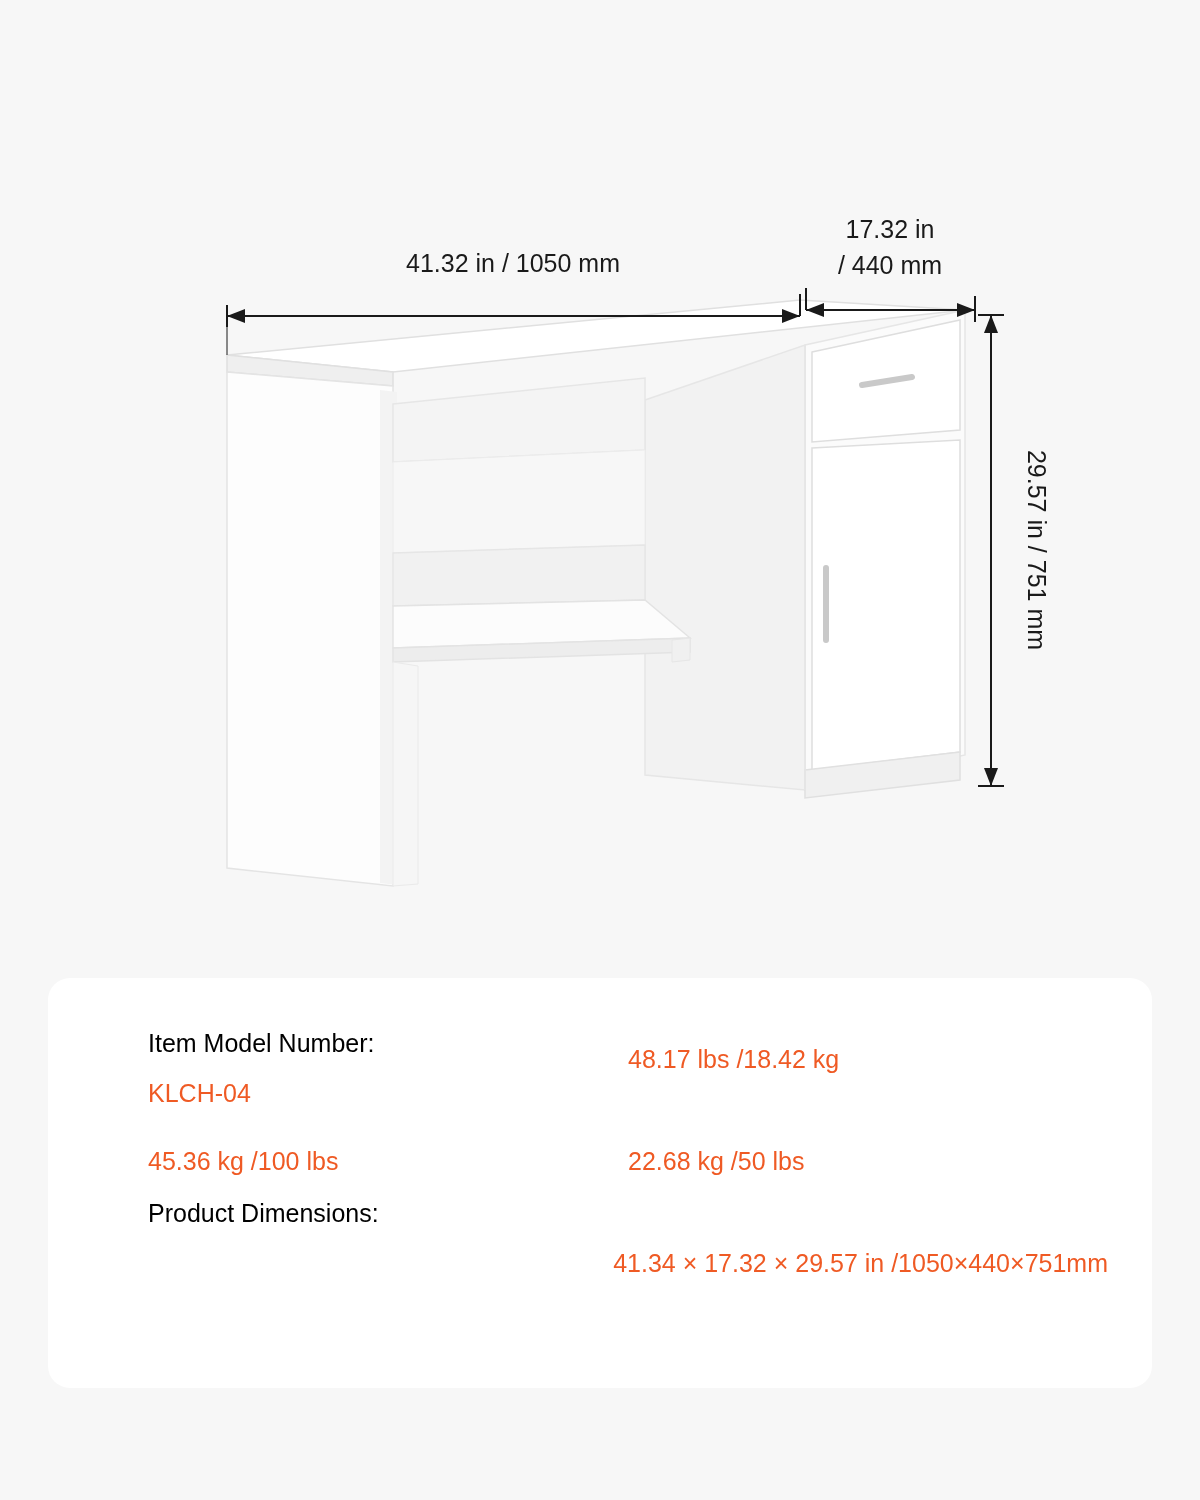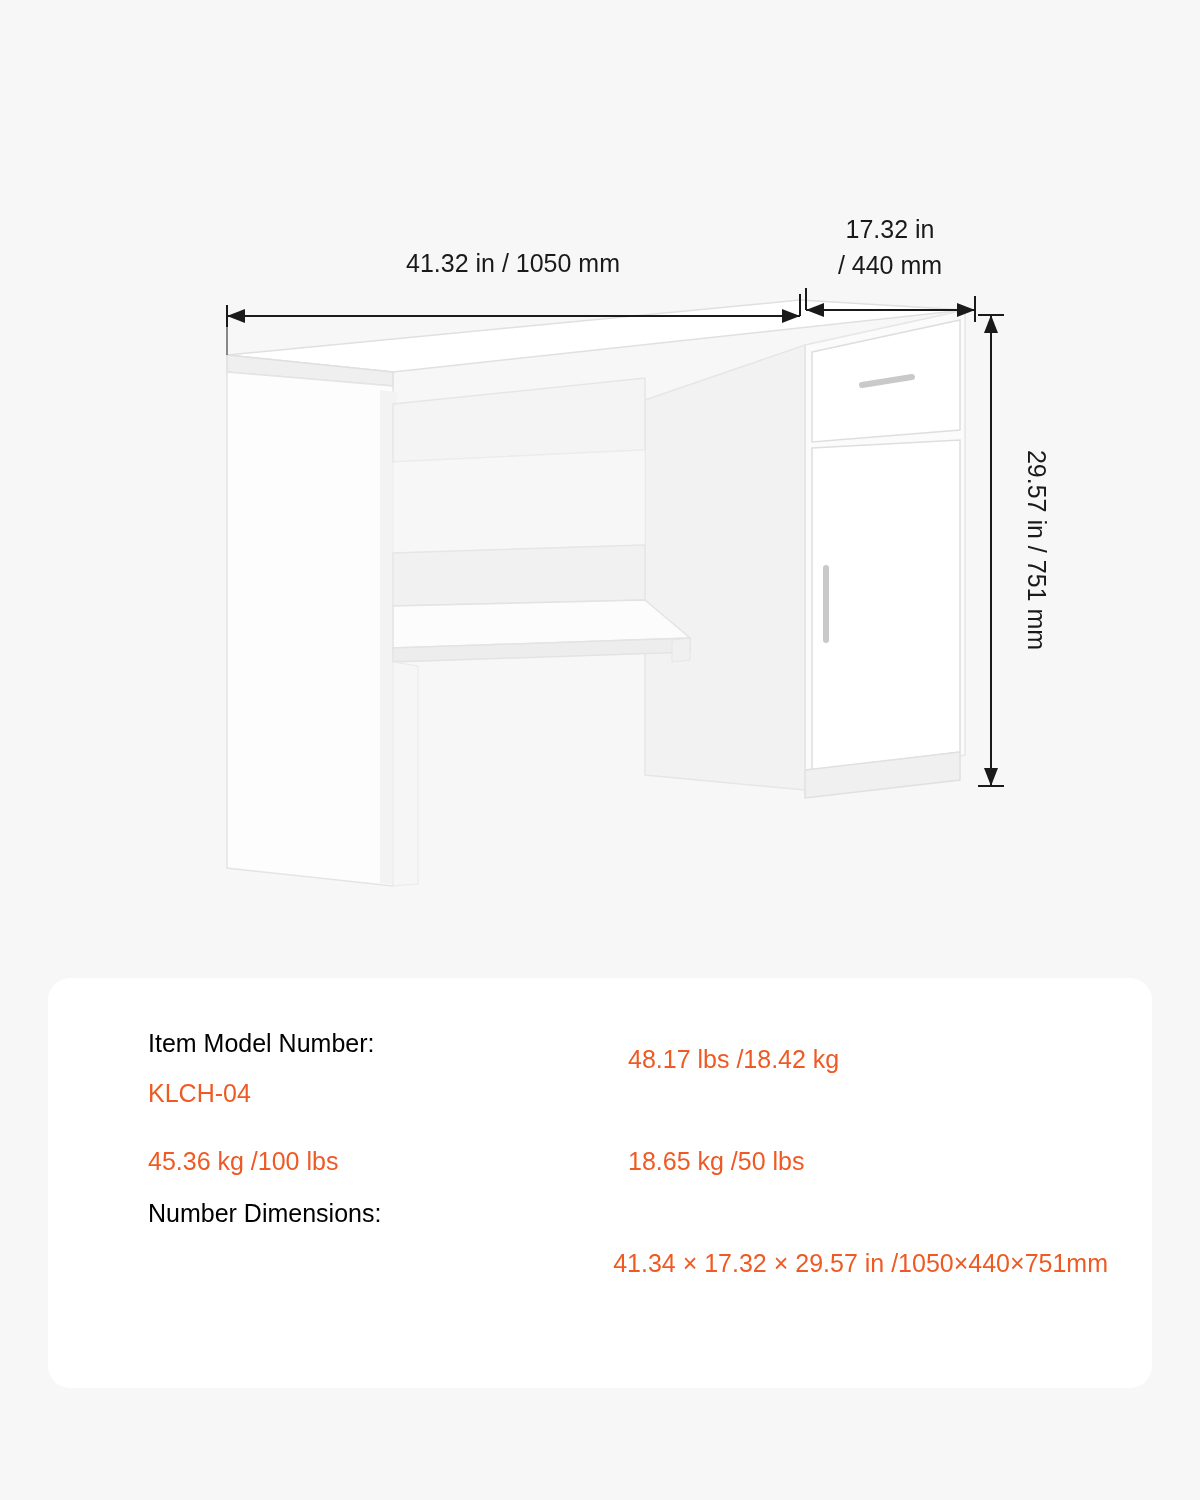--- a/index.html
+++ b/index.html
@@ -170,25 +170,25 @@
       <div class="spec-col">
         <p class="spec-value">48.17  lbs /18.42 kg</p>
       </div>
     </div>
 
     <div class="spec-row">
       <div class="spec-col">
         <p class="spec-value">45.36 kg /100 lbs</p>
       </div>
       <div class="spec-col">
-        <p class="spec-value">18.65 kg /50 lbs</p>
+        <p class="spec-value">22.68 kg /50 lbs</p>
       </div>
     </div>
 
     <div class="spec-row">
       <div class="spec-col" style="width:100%;">
-        <p class="spec-label">Number Dimensions:</p>
+        <p class="spec-label">Product Dimensions:</p>
         <p class="spec-value last">41.34  × 17.32  × 29.57  in /1050×440×751mm</p>
       </div>
     </div>
 
   </div>
 </div>
 
 </body></html>

